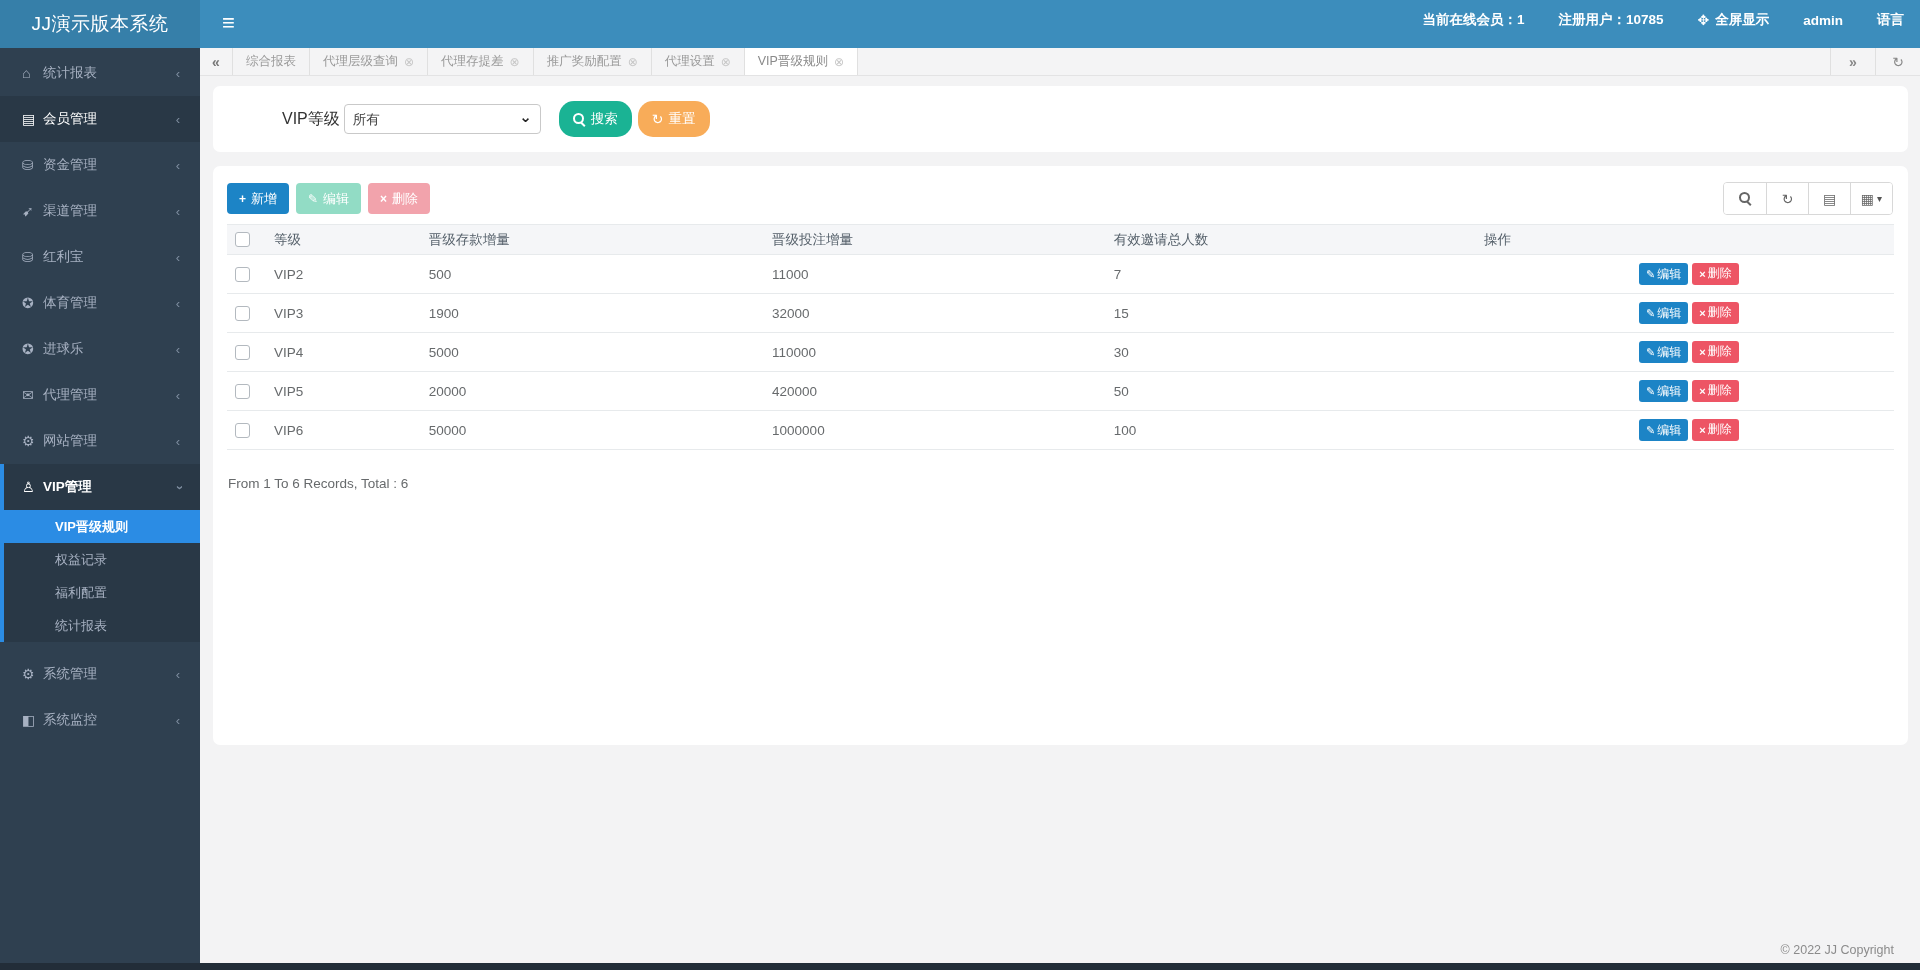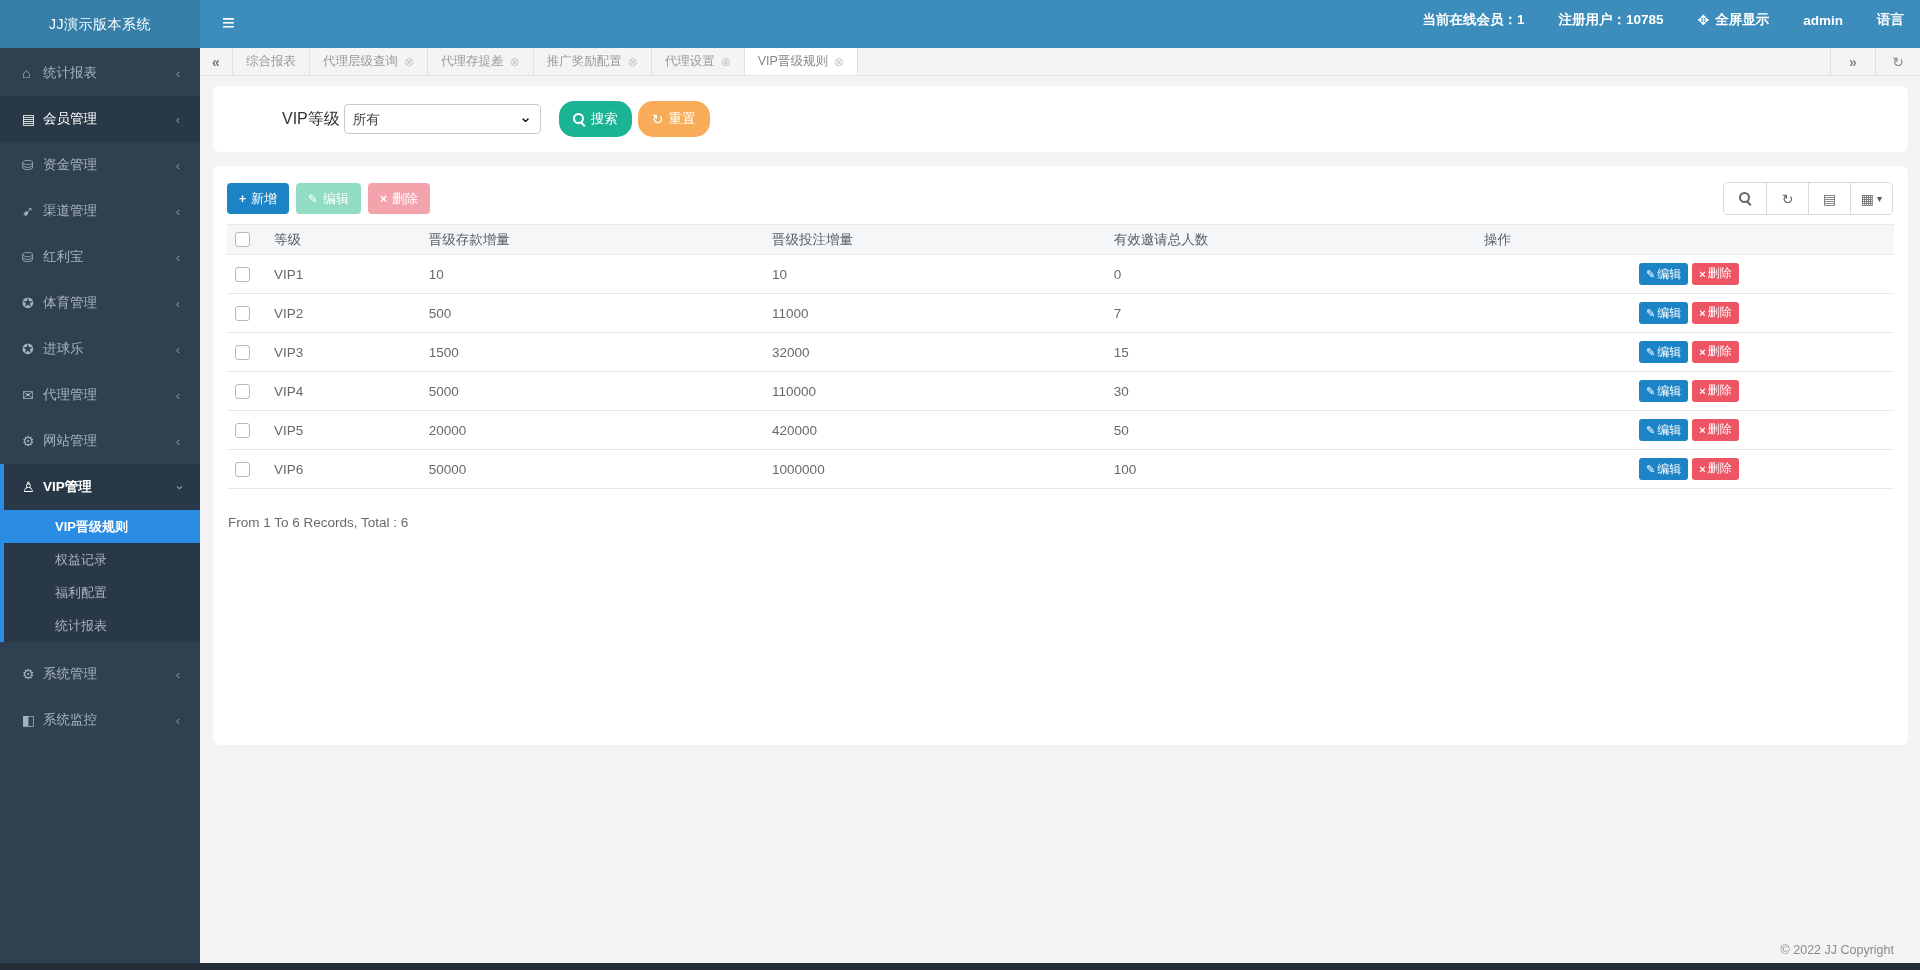--- a/index.html
+++ b/index.html
@@ -2,21 +2,21 @@
 <html><head>
 <meta charset="utf-8">
 <style>
   * { margin:0; padding:0; box-sizing:border-box; }
   html,body { width:1920px; height:970px; overflow:hidden;
     font-family:"Liberation Sans","DejaVu Sans",sans-serif; background:#f3f3f4; }
 
   
   .top-header { position:absolute; left:0; top:0; width:1920px; height:48px; background:#3c8dbc; z-index:5; }
   .logo { position:absolute; left:0; top:0; width:200px; height:48px; background:#367fa9;
-    color:#fff; font-size:14px; line-height:48px; text-align:center; letter-spacing:.5px; }
+    color:#fff; font-size:19px; line-height:48px; text-align:center; letter-spacing:.5px; }
   .hamburger { position:absolute; left:222px; top:0; height:48px; line-height:46px;
     color:#fff; font-size:22px; font-weight:bold; cursor:pointer; }
   .header-right { position:absolute; right:16px; top:0; height:40px; display:flex; align-items:center;
     gap:34px; color:#fff; font-size:13.5px; font-weight:bold; }
   .header-right .hr-item { display:flex; align-items:center; gap:6px; white-space:nowrap; }
   .fs-icon { font-size:14px; }
 
   
   .sidebar { position:absolute; left:0; top:48px; width:200px; height:915px; background:#2f4050;
     padding-top:2px; font-size:13.5px; }
@@ -295,54 +295,38 @@
           <th class="col-level">等级</th>
           <th>晋级存款增量</th>
           <th>晋级投注增量</th>
           <th>有效邀请总人数</th>
           <th class="col-actions">操作</th>
         </tr>
       </thead>
       <tbody id="table-body">
           <tr>
     <td class="col-check"><span class="checkbox"></span></td>
-    <td class="col-level cell-level">VIP1</td>
-    <td class="cell-deposit">10</td>
-    <td class="cell-bet">10</td>
-    <td class="cell-invites">0</td>
-    <td class="col-actions">
-      <button class="row-btn edit">
-                <span class="bi edit-i">✎</span>
-                <span class="row-edit-label">编辑</span>
-              </button><button class="row-btn del">
-                <span class="bi del-i">×</span>
-                <span class="row-del-label">删除</span>
-              </button>
-    </td>
-  </tr>
-          <tr>
-    <td class="col-check"><span class="checkbox"></span></td>
     <td class="col-level cell-level">VIP2</td>
     <td class="cell-deposit">500</td>
     <td class="cell-bet">11000</td>
     <td class="cell-invites">7</td>
     <td class="col-actions">
       <button class="row-btn edit">
                 <span class="bi edit-i">✎</span>
                 <span class="row-edit-label">编辑</span>
               </button><button class="row-btn del">
                 <span class="bi del-i">×</span>
                 <span class="row-del-label">删除</span>
               </button>
     </td>
   </tr>
           <tr>
     <td class="col-check"><span class="checkbox"></span></td>
     <td class="col-level cell-level">VIP3</td>
-    <td class="cell-deposit">1500</td>
+    <td class="cell-deposit">1900</td>
     <td class="cell-bet">32000</td>
     <td class="cell-invites">15</td>
     <td class="col-actions">
       <button class="row-btn edit">
                 <span class="bi edit-i">✎</span>
                 <span class="row-edit-label">编辑</span>
               </button><button class="row-btn del">
                 <span class="bi del-i">×</span>
                 <span class="row-del-label">删除</span>
               </button>

